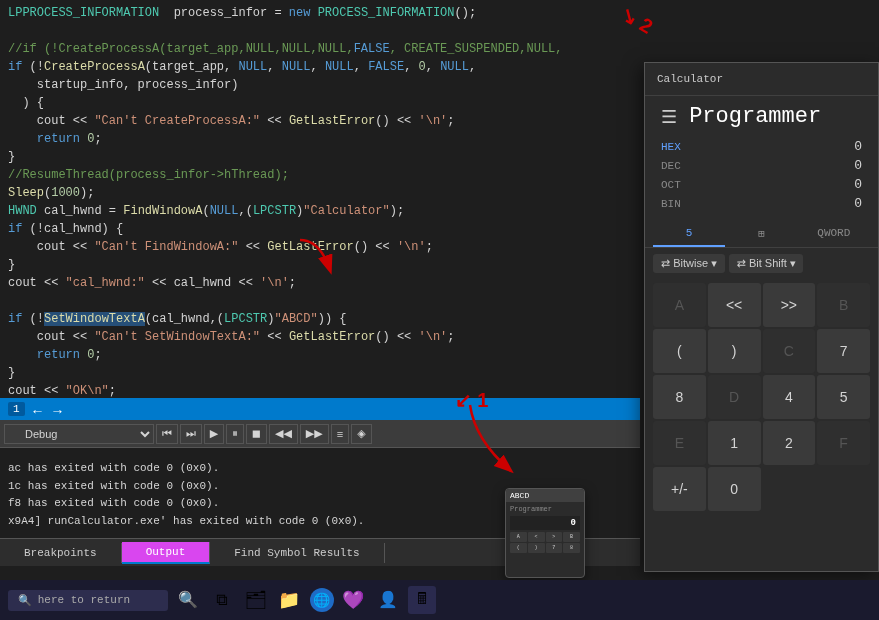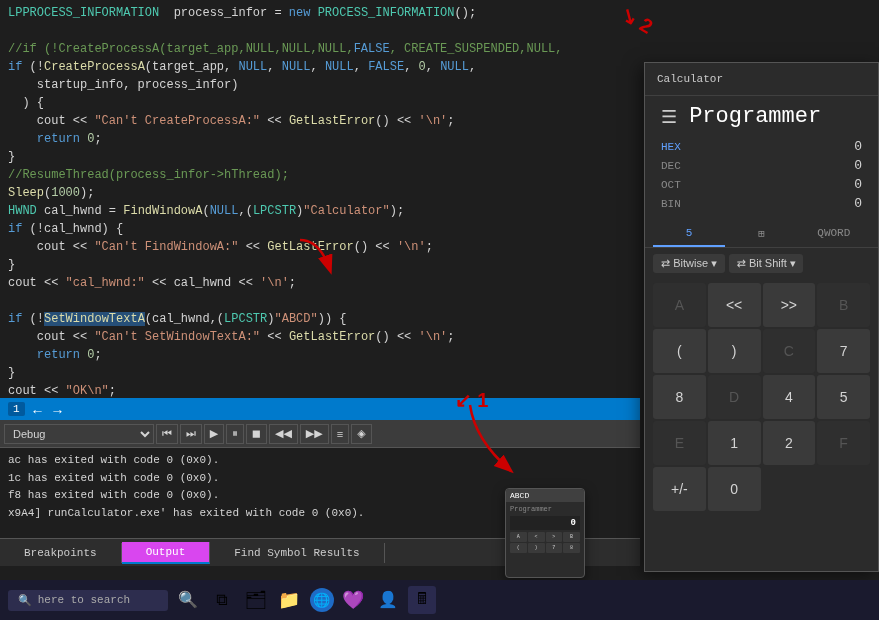--- a/index.html
+++ b/index.html
@@ -83,21 +83,21 @@
       gap: 2px;
       border-bottom: 1px solid #555;
     }
 
     .debug-select {
       background: #3c3c3c;
       color: #d4d4d4;
       border: 1px solid #555;
       font-size: 11px;
       height: 20px;
-      padding: 0 4px;
+      padding: 0 16px;
       width: 150px;
     }
 
     .debug-btn {
       background: #3c3c3c;
       color: #d4d4d4;
       border: 1px solid #555;
       font-size: 11px;
       height: 20px;
       padding: 0 5px;
@@ -105,21 +105,21 @@
     }
 
     
     .output-panel {
       position: absolute;
       top: 448px; left: 0;
       width: 640px;
       height: 90px;
       background: #1e1e1e;
       overflow: hidden;
-      padding: 4px 8px;
+      padding: 12px 8px;
     }
 
     .output-text {
       font-size: 11px;
       color: #d4d4d4;
       line-height: 1.6;
       white-space: pre;
     }
 
     
@@ -537,21 +537,21 @@
   <defs>
       <marker id="ah2" markerWidth="8" markerHeight="8" refX="6" refY="3" orient="auto">
         <path d="M0,0 L0,6 L8,3 z" fill="#cc0000"></path>
       </marker>
     </defs>
 </svg>
 
 <div class="taskbar">
   <div class="taskbar-search">
     <span>🔍</span>
-    <span>here to search</span>
+    <span>here to return</span>
   </div>
   <div class="taskbar-icon">🔍</div>
   <div class="taskbar-icon">⧉</div>
   <div class="taskbar-icon" style="font-size:18px;">🗂</div>
   <div class="taskbar-icon" style="font-size:18px;">📁</div>
   <div class="taskbar-icon" style="background:#1e6bc6;border-radius:50%;width:24px;height:24px;font-size:14px;">🌐</div>
   <div class="taskbar-icon" style="color:#9b4bf4;font-size:18px;">💜</div>
   <div class="taskbar-icon">👤</div>
   <div class="taskbar-icon" style="background:#2a2a4e;">🖩</div>
 </div>

